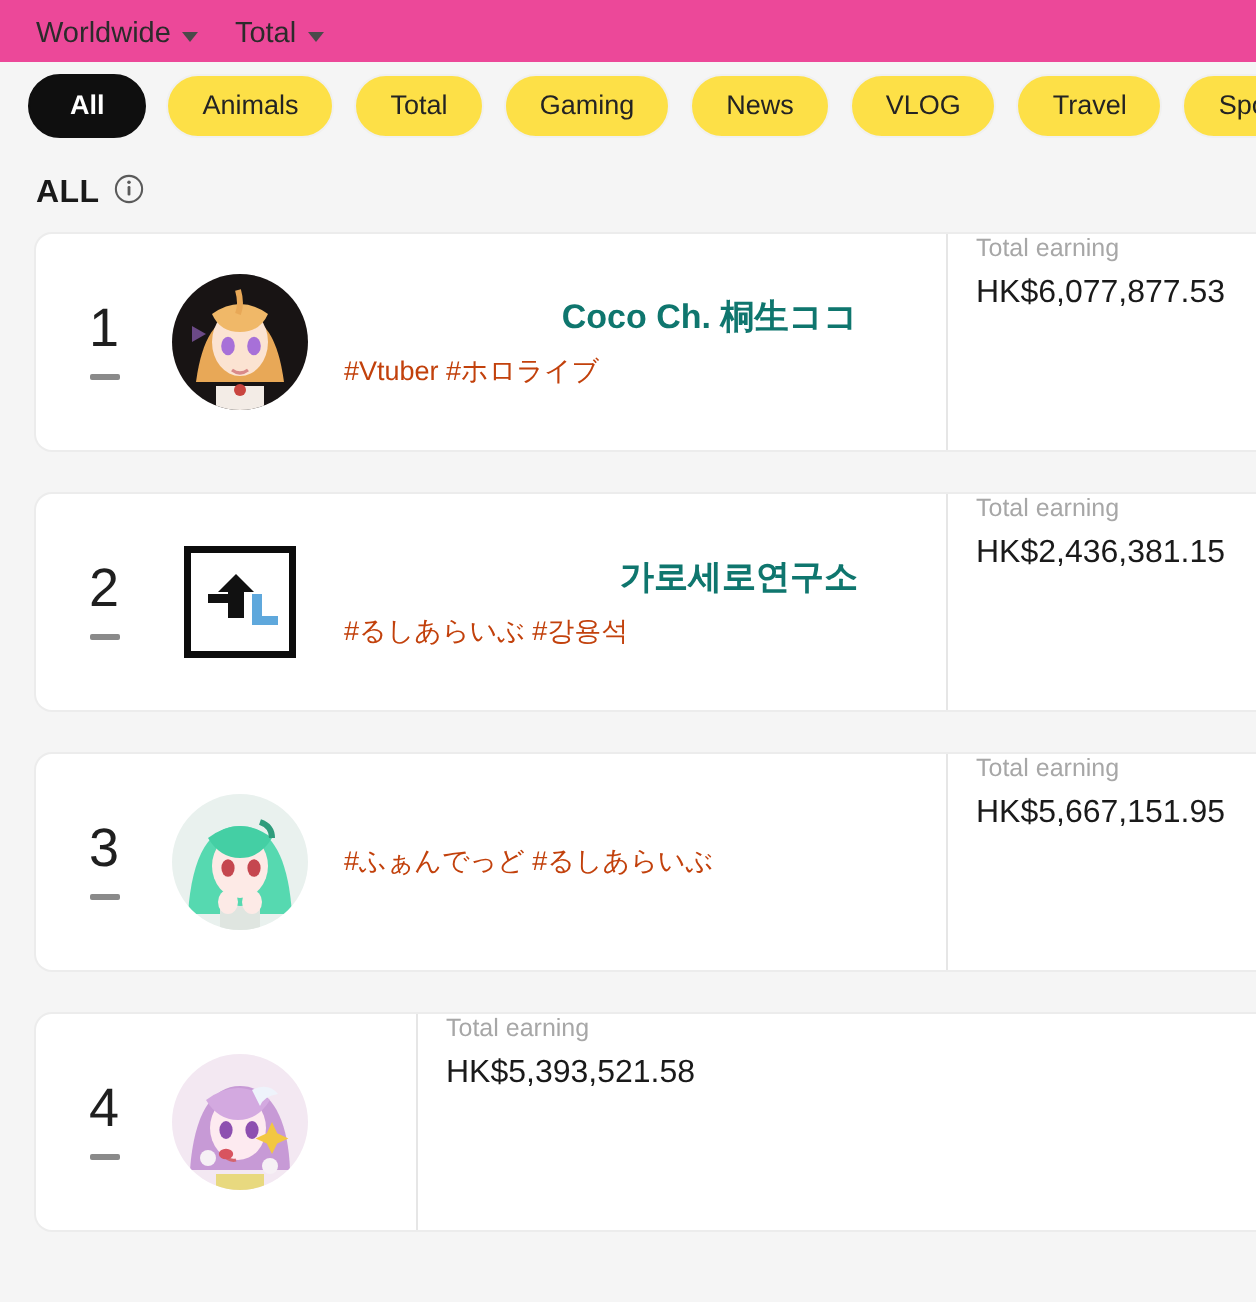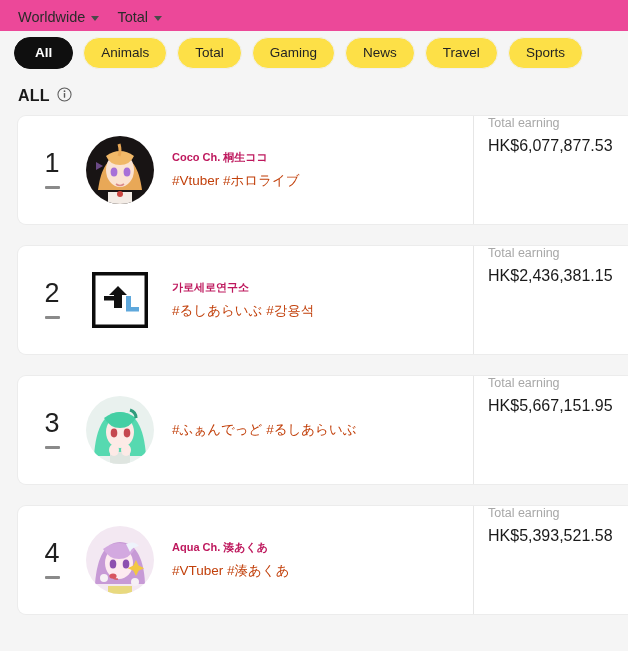--- a/index.html
+++ b/index.html
@@ -132,27 +132,28 @@
   }
   .logo-box {
     width: 56px; height: 56px;
     flex: 0 0 56px;
     margin: 0 24px 0 6px;
     position: relative;
   }
 
   .meta { flex: 1 1 auto; min-width: 0; padding-right: 8px; }
   .name {
-    font-size: 11px;
+    font-size: 17px;
     font-weight: 700;
-    color: #be185d;
+    color: #0f766e;
     margin-bottom: 7px;
     white-space: nowrap;
     overflow: hidden;
     text-overflow: ellipsis;
+    text-align: right;
   }
   .tags {
     font-size: 13.5px;
     color: #c2410c;
     white-space: nowrap;
     overflow: hidden;
     text-overflow: ellipsis;
   }
 
   .earn {
@@ -183,20 +184,21 @@
   </div>
 </div>
 
 <div class="chips-wrap">
   <div class="chips" id="chips">
       <div class="chip active">All</div>
       <div class="chip">Animals</div>
       <div class="chip">Total</div>
       <div class="chip">Gaming</div>
       <div class="chip">News</div>
+      <div class="chip">VLOG</div>
       <div class="chip">Travel</div>
       <div class="chip">Sports</div>
     </div>
 </div>
 
 <div class="section-head">
   <span class="section-title">ALL</span>
   <span class="info-icon">
     <svg width="15" height="15" viewBox="0 0 16 16">
       <circle cx="8" cy="8" r="7" fill="none" stroke="#5a5a5a" stroke-width="1.1"></circle>
@@ -292,22 +294,18 @@
       <path d="M40 18q8-4 13 2-7 1-9 6z" fill="#eef3fb"></path>
       <ellipse cx="27" cy="38" rx="3.3" ry="4.5" fill="#8d4fb0"></ellipse>
       <ellipse cx="40" cy="38" rx="3.3" ry="4.5" fill="#8d4fb0"></ellipse>
       <path d="M25 49q3 5 7 4" stroke="#d4646e" stroke-width="1.6" fill="none"></path>
       <ellipse cx="27" cy="50" rx="3.6" ry="2.6" fill="#d8545f"></ellipse>
       <path d="M50 34l2.6 5.6 5.6 2.6-5.6 2.6L50 50l-2.6-5.2-5.6-2.6 5.6-2.6z" fill="#f2c742"></path>
       <circle cx="18" cy="52" r="4" fill="#f6f0f5"></circle>
       <circle cx="49" cy="56" r="4" fill="#f6f0f5"></circle>
       <path d="M22 60h24v8H22z" fill="#e8d97f"></path>
     </svg></div>
-    <div class="meta">
-      <div class="name">Aqua Ch. 湊あくあ</div>
-      <div class="tags">#VTuber #湊あくあ</div>
-    </div>
     <div class="earn">
       <div class="earn-label">Total earning</div>
       <div class="earn-value">HK$5,393,521.58</div>
     </div>
     </div>
   </div>
 
 </body></html>

